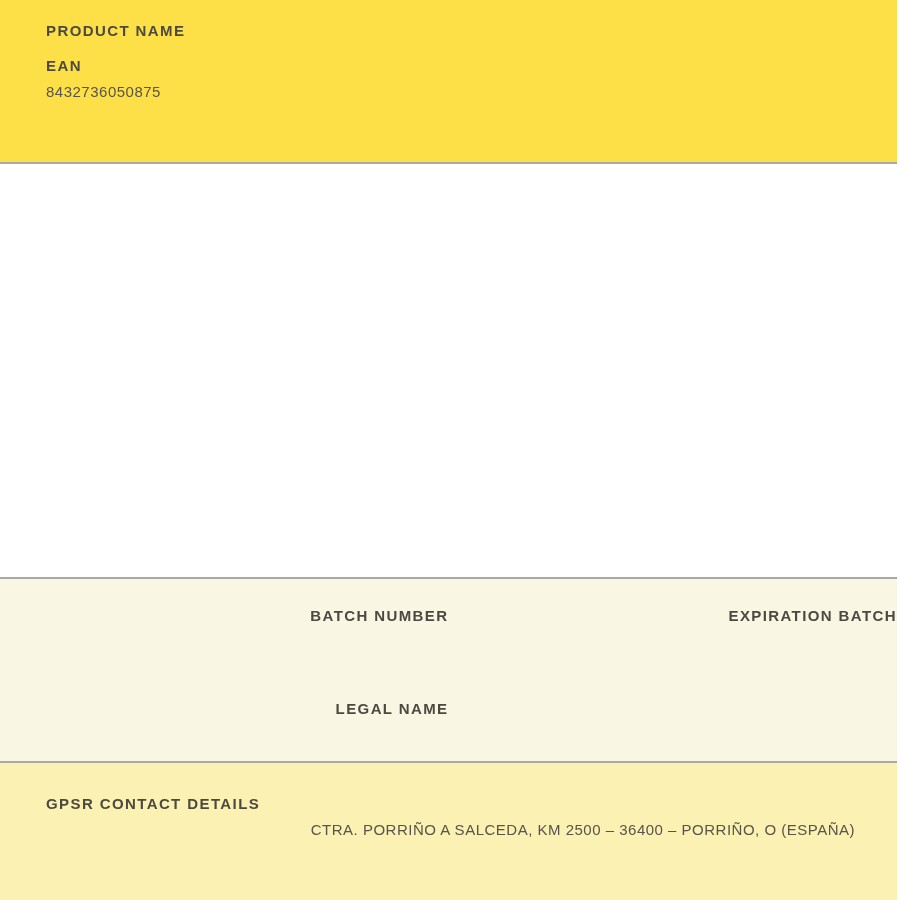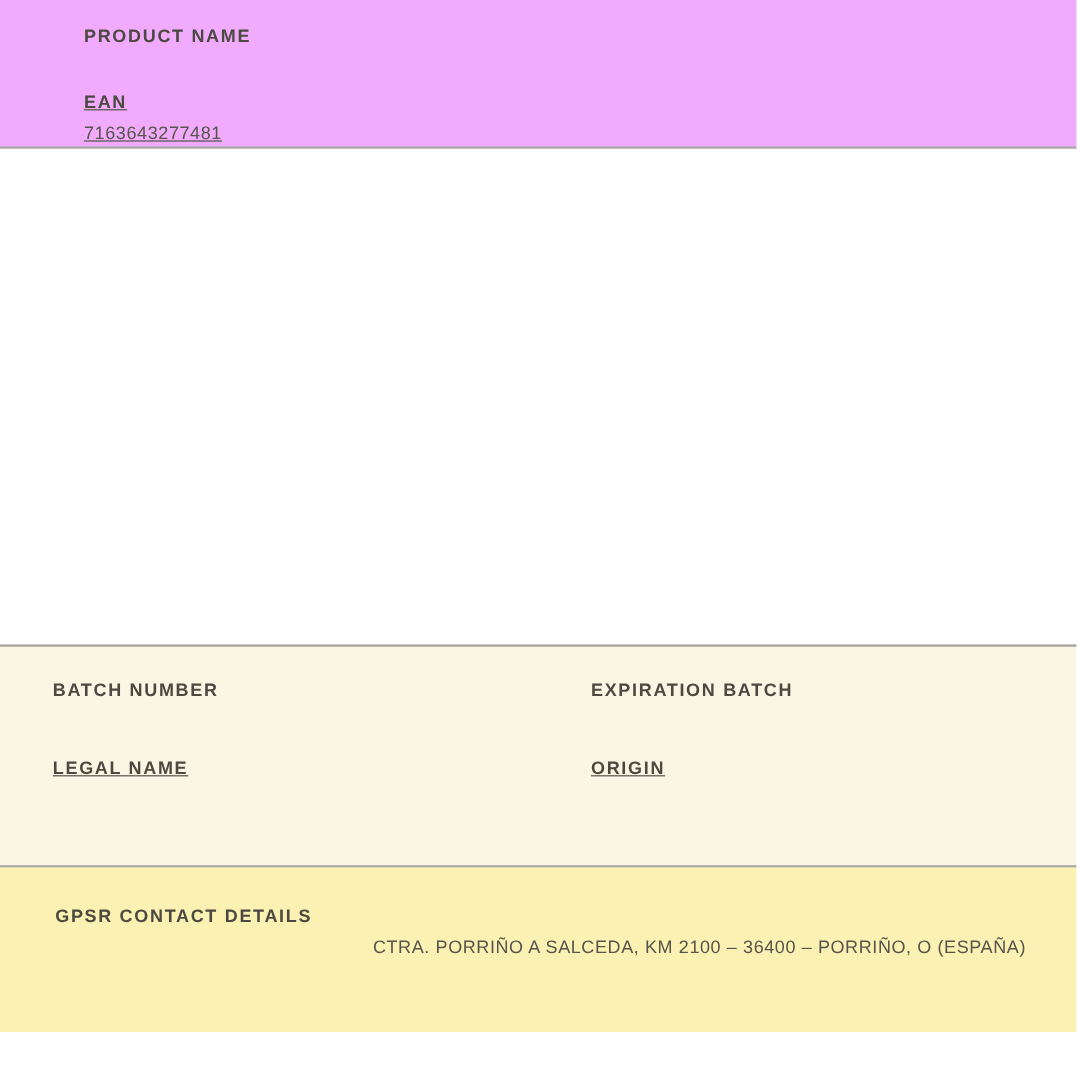--- a/index.html
+++ b/index.html
@@ -10,61 +10,61 @@
     height: 900px;
     background: #ffffff;
     font-family: "Liberation Sans", sans-serif;
     color: #55524a;
     overflow: hidden;
   }
   .sec { margin-right: 3px; }
 
   
   .sec-top {
-    height: 124px;
-    background: #f0abfc;
+    height: 164px;
+    background: #fde047;
     border-bottom: 2px solid #a9a8a4;
-    padding: 21px 46px 0 70px;
+    padding: 21px 46px 0 46px;
   }
   .field-label {
     font-size: 15px;
     font-weight: bold;
     letter-spacing: 1.4px;
     line-height: 19px;
     color: #4c4940;
   }
   .field-value {
     font-size: 15px;
     letter-spacing: 0.5px;
     line-height: 19px;
     margin-top: 7px;
     color: #57544b;
   }
-  .field + .field { margin-top: 36px; text-decoration: underline; }
+  .field + .field { margin-top: 16px; }
 
   
   .sec-middle {
     height: 413px;
     background: #ffffff;
   }
 
   
   .sec-details {
     height: 186px;
     background: #faf6e4;
     border-top: 2px solid #a9a8a4;
     border-bottom: 2px solid #a9a8a4;
     padding-top: 27px;
   }
   .details-row {
     display: grid;
     grid-template-columns: 1fr 1fr;
   }
-  .details-row + .details-row { margin-top: 46px; text-decoration: underline; }
-  .details-cell { text-align: left; padding-left: 44px; }
+  .details-row + .details-row { margin-top: 74px; }
+  .details-cell { text-align: right; padding-left: 44px; }
   .details-cell .field-value { margin-top: 7px; }
 
   
   .sec-gpsr {
     height: 137px;
     background: #fbf1b2;
     padding: 31px 42px 0 46px;
   }
   .gpsr-address {
     font-size: 15px;
@@ -79,43 +79,42 @@
 <body>
 
 <div>
 
   <section class="sec sec-top">
     <div class="field">
       <div class="field-label">PRODUCT NAME</div>
     </div>
     <div class="field">
       <div class="field-label">EAN</div>
-      <div class="field-value">7163643277481</div>
+      <div class="field-value">8432736050875</div>
     </div>
   </section>
 
   <section class="sec sec-middle"></section>
 
   <section class="sec sec-details">
     <div class="details-row">
       <div class="details-cell">
         <div class="field-label">BATCH NUMBER</div>
       </div>
       <div class="details-cell">
         <div class="field-label">EXPIRATION BATCH</div>
       </div>
     </div>
     <div class="details-row">
       <div class="details-cell">
         <div class="field-label">LEGAL NAME</div>
       </div>
       <div class="details-cell">
-        <div class="field-label">ORIGIN</div>
       </div>
     </div>
   </section>
 
   <section class="sec sec-gpsr">
     <div class="field-label">GPSR CONTACT DETAILS</div>
-    <div class="gpsr-address">CTRA. PORRIÑO A SALCEDA, KM 2100 – 36400 – PORRIÑO, O (ESPAÑA)</div>
+    <div class="gpsr-address">CTRA. PORRIÑO A SALCEDA, KM 2500 – 36400 – PORRIÑO, O (ESPAÑA)</div>
   </section>
 
 </div>
 
 </body></html>

